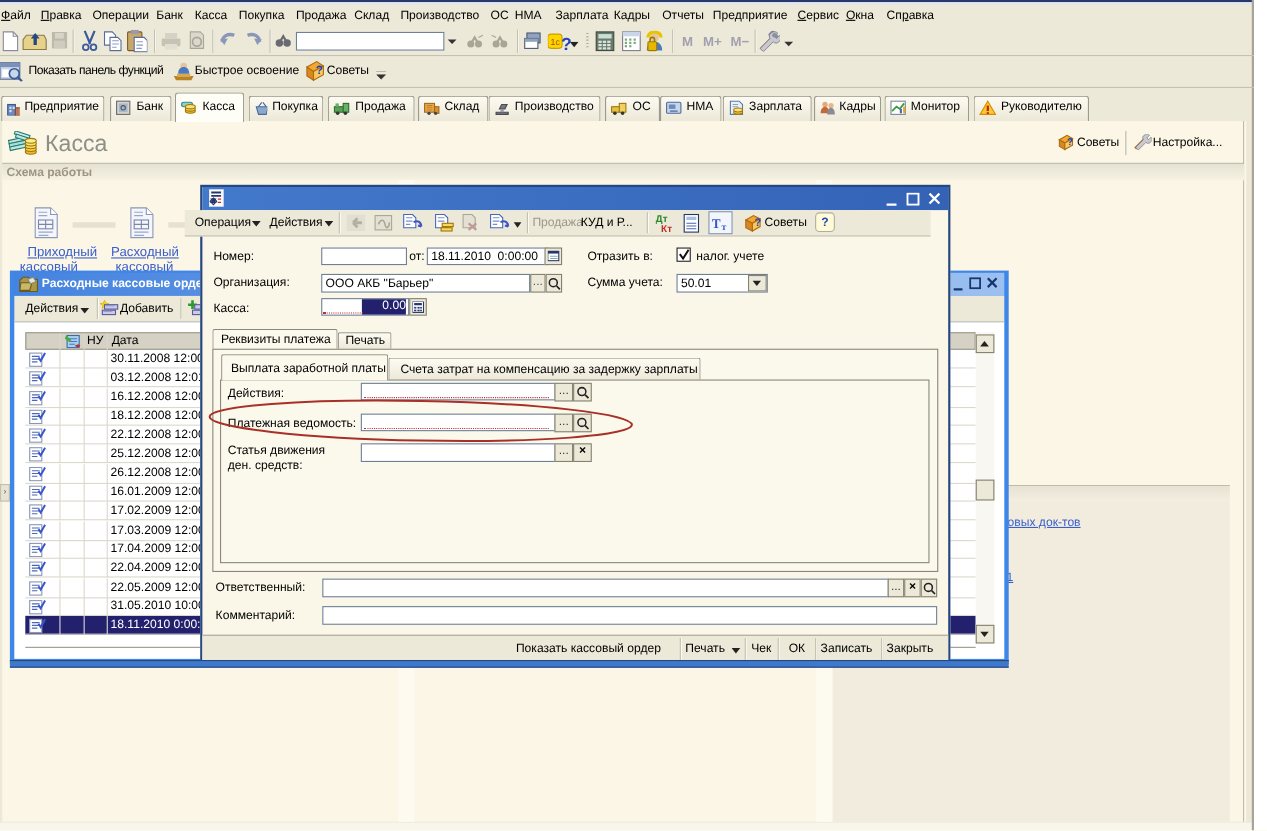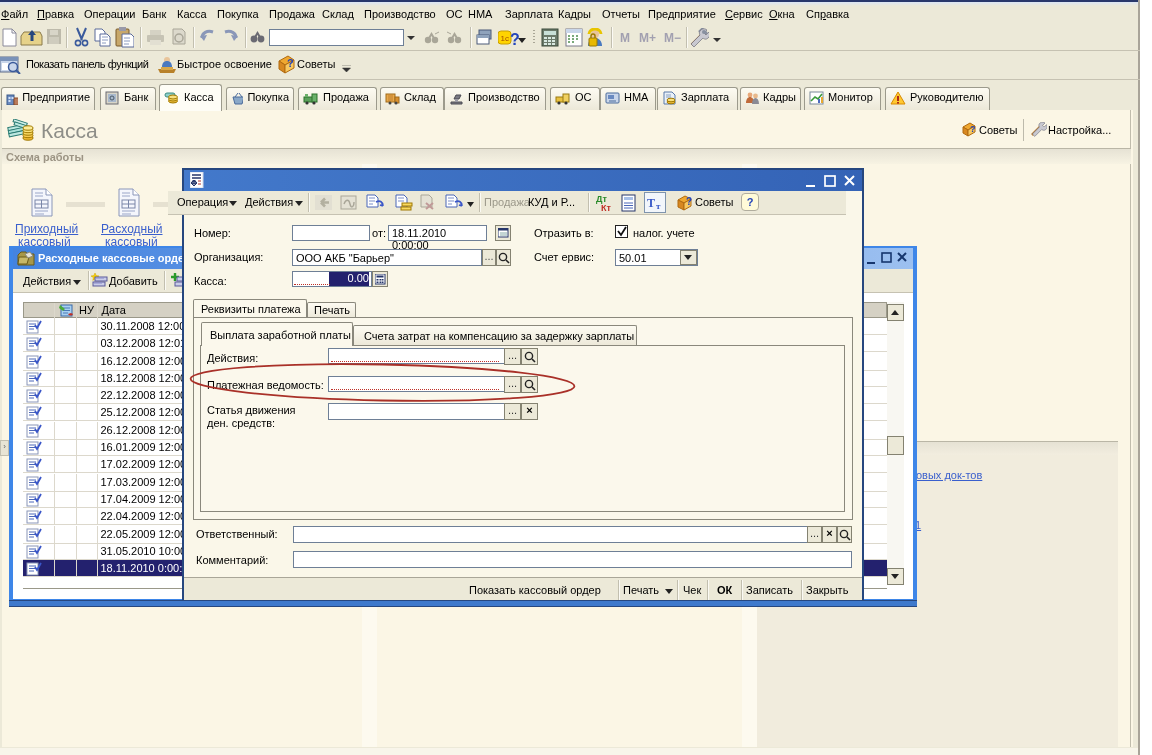--- a/index.html
+++ b/index.html
@@ -355,21 +355,21 @@
       <path d="M4 23h13M4 26h9" stroke="#9aa6c8"></path>
     </svg>
 <svg class="a" style="left:118px;top:24px" width="22" height="29">
       <path d="M1 1h14l6 6v21H1z" fill="#F4F6FC" stroke="#8a96b8"></path>
       <path d="M15 1v6h6" fill="#fff" stroke="#8a96b8"></path>
       <path d="M4 5h8M4 8h8" stroke="#9aa6c8"></path>
       <rect x="4" y="12" width="13" height="8" fill="none" stroke="#7a86a8"></rect>
       <path d="M4 16h13M10.5 12v8" stroke="#7a86a8"></path>
       <path d="M4 23h13M4 26h9" stroke="#9aa6c8"></path>
     </svg>
-<div class="a link nw" style="left:15px;top:58px;font-size:12px">Приходный</div>
+<div class="a link nw" style="left:25px;top:58px;font-size:12px">Приходный</div>
 <div class="a link nw" style="left:18px;top:71px;font-size:12px">кассовый</div>
 <div class="a link nw" style="left:101px;top:58px;font-size:12px">Расходный</div>
 <div class="a link nw" style="left:105px;top:71px;font-size:12px">кассовый</div>
 </div>
 
 <div class="a" style="left:0;top:440px;width:7px;height:14px;background:#E8E4D4;border:1px solid #C2BFAF;font-size:8px;line-height:12px;color:#666;text-align:center">›</div>
 
 <style>
 .lwrow{position:absolute;left:0;width:864px;height:17px;border-bottom:1px solid #DCD8CC;box-sizing:border-box}
 .lwrow .dt{position:absolute;left:77.5px;top:2px;white-space:nowrap}
@@ -690,21 +690,21 @@
       <text x="9" y="10" font-size="10" font-weight="bold" fill="#2244BB" font-family="Liberation Sans">?</text>
     </svg>
  <span class="a nw" style="left:527px;top:5px">Советы</span>
  <div class="a" style="left:573px;top:2px;width:18px;height:18px;background:#FFFBD8;border:1px solid #B0AD9E;border-radius:4px;box-sizing:border-box;text-align:center;line-height:16px;color:#2244BB;font-weight:bold">?</div>
 </div>
 
 <div id="form" class="a" style="left:182px;top:215px;width:680px;height:362px">
  <span class="lbl" style="left:12px;top:12px">Номер:</span>
  <div class="inp" style="left:110px;top:10px;width:78px;height:16px"></div>
  <span class="lbl" style="left:190px;top:12px">от:</span>
- <div class="inp" style="left:206px;top:10px;width:99px;height:16px;padding:1px 0 0 3px">18.11.2010&nbsp; 0:00:00</div>
+ <div class="inp" style="left:206px;top:10px;width:111px;height:16px;padding:1px 0 0 3px">18.11.2010&nbsp; 0:00:00</div>
  <div class="b16" style="left:313px;top:10px;width:16px;height:16px">
       <svg width="11" height="10" style="margin:2px auto 0">
         <rect x="0" y="0" width="10" height="9" fill="#fff" stroke="#26366A"></rect>
         <rect x="0" y="0" width="10" height="2.5" fill="#26366A"></rect>
         <path d="M2 5h7M2 7h7" stroke="#8aa"></path>
       </svg>
     </div>
  <span class="lbl" style="left:352px;top:12px">Отразить в:</span>
  <div class="a" style="left:433px;top:10px;width:13px;height:13px;background:#fff;border:1px solid #222;box-sizing:border-box">
       <svg width="11" height="11">
@@ -714,21 +714,21 @@
  <span class="lbl" style="left:451px;top:12px">налог. учете</span>
  <span class="lbl" style="left:12px;top:36px">Организация:</span>
  <div class="inp" style="left:110px;top:34px;width:190px;height:17px;padding:2px 0 0 3px">ООО АКБ "Барьер"</div>
  <div class="b16" style="left:300px;top:34px;width:14px;height:17px;line-height:13px;color:#555">...</div>
  <div class="b16" style="left:314px;top:34px;width:15px;height:17px">
       <svg width="12" height="12" style="margin:2px auto 0">
         <circle cx="5" cy="5" r="3.6" fill="none" stroke="#222" stroke-width="1.4"></circle>
         <path d="M8 8l3 3" stroke="#222" stroke-width="1.6"></path>
       </svg>
     </div>
- <span class="lbl" style="left:352px;top:36px">Счет ервис:</span>
+ <span class="lbl" style="left:352px;top:36px">Сумма учета:</span>
  <div class="inp" style="left:433px;top:34px;width:83px;height:17px;padding:2px 0 0 3px">50.01</div>
  <div class="b16" style="left:498px;top:35px;width:17px;height:15px">
       <svg width="9" height="6" style="margin:4px auto 0">
         <path d="M0 0h8L4 5z" fill="#222"></path>
       </svg>
     </div>
  <span class="lbl" style="left:12px;top:60px">Касса:</span>
  <div class="inp" style="left:110px;top:56px;width:80px;height:16px"></div>
  <div class="a" style="left:147px;top:57px;width:40px;height:14px;background:#23216E;color:#fff;text-align:right;padding-top:0px;box-sizing:border-box">0.00</div>
  <div class="a" style="left:112px;top:69px;width:36px;height:0;border-bottom:1px dotted #C03028"></div>
@@ -806,21 +806,21 @@
 <div class="a" style="left:184px;top:577px;width:678px;height:23px;background:#ECE9D8;border-top:1px solid #A9A698;box-sizing:border-box">
  <span class="a nw" style="left:285px;top:6px">Показать кассовый ордер</span>
  <div class="sepv" style="left:434px;top:2px;height:20px"></div>
  <span class="a nw" style="left:439px;top:6px">Печать</span>
     <svg class="a" style="left:481px;top:11px" width="9" height="6">
       <path d="M0 0h8L4 5z" fill="#222"></path>
     </svg>
  <div class="sepv" style="left:493px;top:2px;height:20px"></div>
  <span class="a nw" style="left:499px;top:6px">Чек</span>
  <div class="sepv" style="left:523px;top:2px;height:20px"></div>
- <span class="a nw" style="left:533px;top:6px;font-weight:bold">ОК</span>
+ <span class="a nw" style="left:533px;top:6px;font-weight:normal">ОК</span>
  <div class="sepv" style="left:557px;top:2px;height:20px"></div>
  <span class="a nw" style="left:562px;top:6px">Записать</span>
  <div class="sepv" style="left:617px;top:2px;height:20px"></div>
  <span class="a nw" style="left:622px;top:6px">Закрыть</span>
 </div>
 
 <div class="a" style="left:9px;top:600px;width:908px;height:7px;background:#3E79CC;border-top:1px solid #26477F;border-bottom:1px solid #26477F;box-sizing:border-box"></div>
 
 <svg class="a" style="left:183px;top:358px" width="400" height="50" viewBox="0 0 400 50">
 <ellipse cx="199.5" cy="24.5" rx="192" ry="18" fill="none" stroke="#A93028" stroke-width="1.8" transform="rotate(1.1 199 25)"></ellipse>

